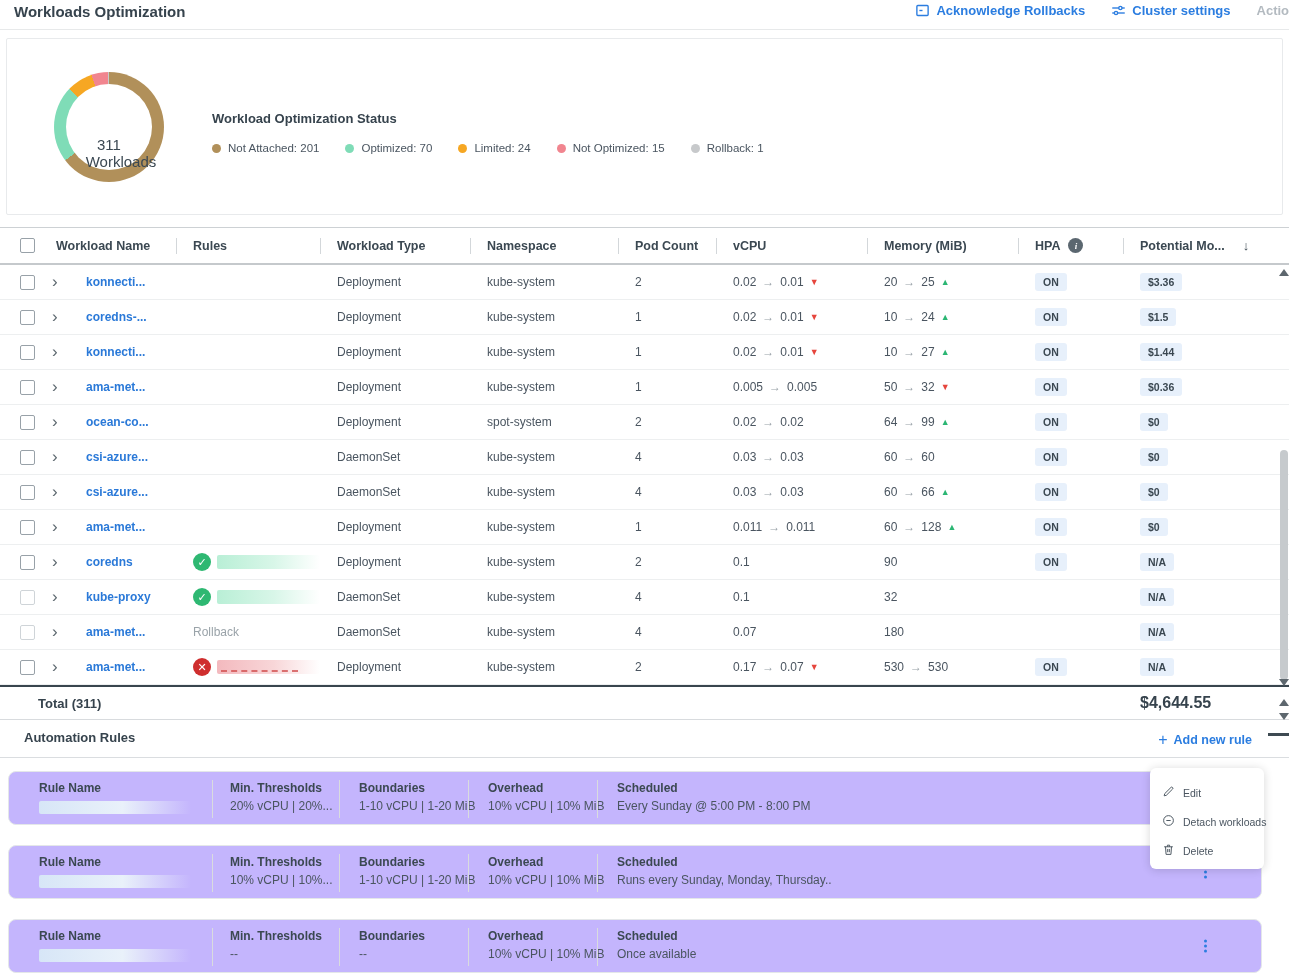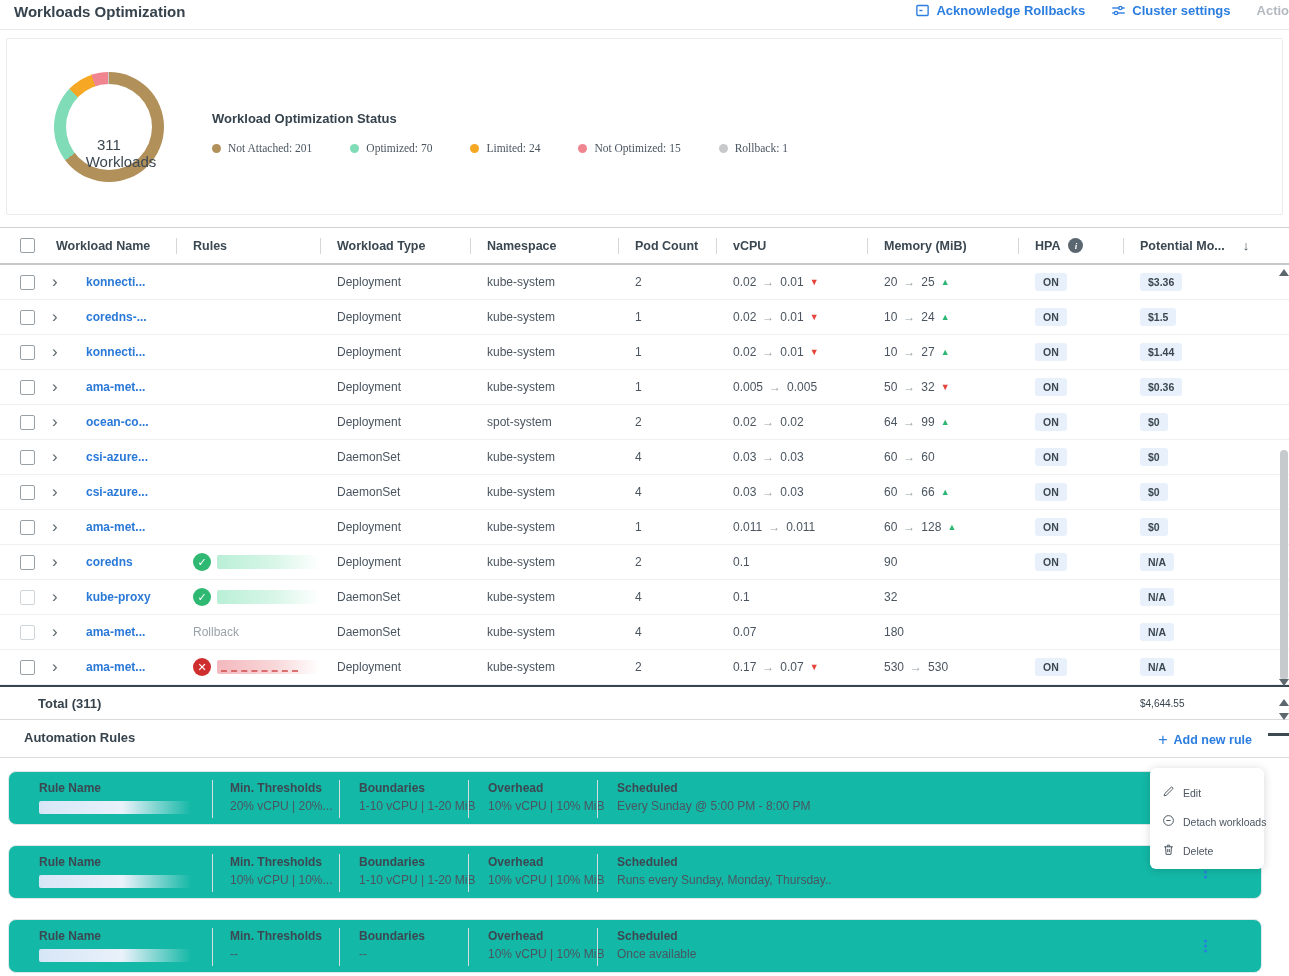--- a/index.html
+++ b/index.html
@@ -20,21 +20,21 @@
   
   .status-card { margin:8px 6px 0 6px; height:177px; border:1px solid #e8eaec; border-radius:2px;
     background:#fff; position:relative; }
   .donut { position:absolute; left:47px; top:33px; width:110px; height:110px; border-radius:50%; }
   .donut-hole { position:absolute; left:12px; top:12px; width:86px; height:86px; border-radius:50%;
     background:#fff; display:flex; flex-direction:column; align-items:center; justify-content:flex-end; }
   .donut-value { font-size:15px; color:#3b4852; }
   .donut-label { font-size:15px; color:#3b4852;margin-left:24px; }
   .status-info { position:absolute; left:205px; top:72px; }
   .status-title { font-size:13px; font-weight:700; color:#36434d; margin-bottom:16px; }
-  .legend { display:flex; gap:38px;font-family:Liberation Serif, serif; }
+  .legend { display:flex; gap:26px; }
   .legend-item { display:flex; align-items:center; gap:7px; font-size:11.5px; color:#4a5560; }
   .legend-dot { width:9px; height:9px; border-radius:50%; flex:0 0 auto; }
 
   
   .table-wrap { margin-top:12px; position:relative; }
   .grid { display:grid; grid-template-columns:44px 38px 94px 144px 150px 148px 98px 151px 151px 105px minmax(0,1fr);
     align-items:center; }
   .thead { height:38px; border-top:1px solid #cdd1d4; border-bottom:2px solid #c5c9cc; }
   .hc { position:relative; height:100%; display:flex; align-items:center; padding-left:17px;
     font-size:12.5px; font-weight:700; color:#3b4852; white-space:nowrap; overflow:hidden; }
@@ -69,38 +69,38 @@
   .status-circle.err { background:#cf2e2e; }
   .rule-cell { display:flex; align-items:center; gap:6px; }
   .pill { height:14px; width:112px; border-radius:2px; position:relative; }
   .pill.mint { background:linear-gradient(90deg,#b9efd6 0%,#d8f6e8 55%,rgba(216,246,232,0) 100%); }
   .pill.pink { background:linear-gradient(90deg,#f3b9be 0%,#f8d6d8 55%,rgba(248,214,216,0) 100%); }
   .pill .redact-dash { position:absolute; left:4px; right:22px; bottom:2px; border-bottom:2px dashed #d04a4a; opacity:.75; }
   .rollback-text { color:#9aa3a9; font-size:12px; }
 
   .total-row { height:35px; border-top:2px solid #39454e; border-bottom:1px solid #d8dbde; }
   .total-label { grid-column:1 / 4; padding-left:38px; font-size:13px; font-weight:700; color:#36434d; }
-  .total-value { grid-column:11; padding-left:17px; font-size:10px; font-weight:400; color:#36434d; }
+  .total-value { grid-column:11; padding-left:17px; font-size:16px; font-weight:700; color:#36434d; }
 
   
   .vscroll-arrow { position:absolute; width:0; height:0; border-left:5px solid transparent; border-right:5px solid transparent; }
   .arrow-up    { border-bottom:7px solid #5d676e; }
   .arrow-down  { border-top:7px solid #5d676e; }
   .vscroll-thumb { position:absolute; width:8px; border-radius:4px; background:#c6cacd; cursor:pointer; }
   .dark-dash { position:absolute; left:1268px; top:733px; width:21px; height:3px; background:#3e4a52; }
 
   
   .automation { position:relative; padding-top:4px; }
   .automation-heading { font-size:13px; font-weight:700; color:#36434d; padding-left:24px; margin-top:6px; }
   .add-rule { position:absolute; top:12px; right:37px; display:flex; align-items:center; gap:6px;
     color:#2b7de0; font-size:12.5px; font-weight:700; cursor:pointer; text-decoration:none; }
   .add-plus { font-size:16px; font-weight:400; line-height:1; }
   .automation-divider { height:1px; background:#dadde0; margin-top:12px; }
   .rule-card { position:relative; margin:13px 27px 20px 8px; height:54px; border:1px solid #e4e7e9;
-    border-radius:8px; background:#14b8a6; }
+    border-radius:8px; background:#c4b5fd; }
   .rc-col { position:absolute; top:9px; }
   .rc-label { font-size:12px; font-weight:700; color:#3b4852; white-space:nowrap; }
   .rc-value { font-size:12px; color:#4a5560; margin-top:4px; white-space:nowrap; }
   .rc-sep { position:absolute; top:8px; height:38px; width:1px; background:#d9dcde; }
   .rule-name-pill { margin-top:6px; height:13px; width:152px; border-radius:2px;
     background:linear-gradient(90deg,#d7e6f7 0%,#e9f1fa 55%,rgba(233,241,250,0) 100%); }
   .kebab { position:absolute; right:51px; top:50%; transform:translateY(-50%); display:flex;
     flex-direction:column; gap:2px; cursor:pointer; padding:3px; }
   .kebab i { width:3px; height:3px; border-radius:50%; background:#2b7de0; display:block; }
 

